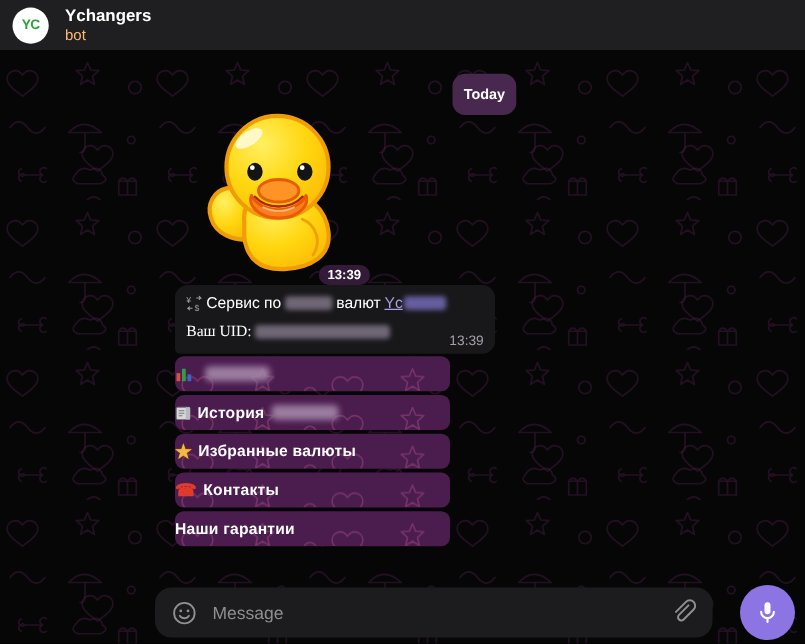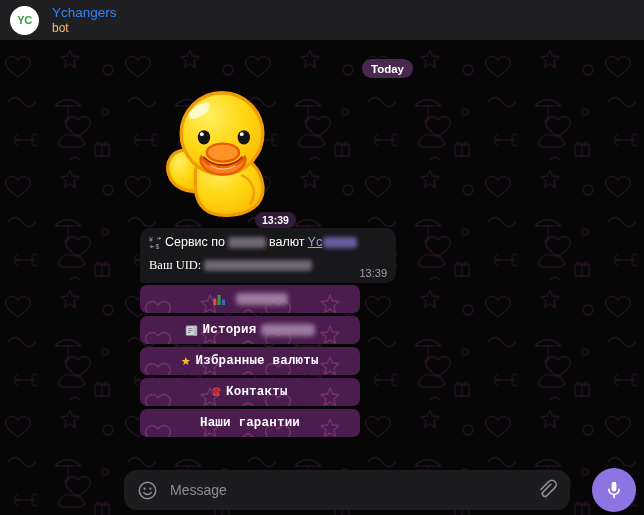--- a/index.html
+++ b/index.html
@@ -6,27 +6,27 @@
   #app{position:relative;width:644px;height:515px;background:#060607;overflow:hidden;
        font-family:"Liberation Sans",sans-serif;-webkit-font-smoothing:antialiased;}
 
   
   .header{position:absolute;left:0;top:0;width:644px;height:40px;background:#1f1f21;
           display:flex;align-items:center;padding-left:10px;box-sizing:border-box;z-index:6;}
   .avatar{width:29px;height:29px;border-radius:50%;background:#ffffff;display:flex;
           align-items:center;justify-content:center;flex:none;}
   .avatar span{color:#2fa23c;font-weight:bold;font-size:11px;letter-spacing:-0.5px;}
   .htext{margin-left:13px;display:flex;flex-direction:column;justify-content:center;}
-  .htitle{font-size:13.5px;font-weight:normal;color:#3b82f6;line-height:1.2;}
+  .htitle{font-size:13.5px;font-weight:bold;color:#ffffff;line-height:1.2;}
   .hsub{font-size:12px;color:#fdba74;line-height:1.2;}
 
   
   .chat-bg{position:absolute;left:0;top:40px;width:644px;height:475px;}
 
-  .date-badge{position:absolute;left:362px;top:59px;height:19px;padding:0 9px;
+  .date-badge{position:absolute;left:362px;top:59px;height:33px;padding:0 9px;
         background:#49284f;border-radius:10px;color:#fff;font-size:11.5px;font-weight:bold;
         display:flex;align-items:center;z-index:2;}
 
   .duck{position:absolute;left:146px;top:88px;width:133px;height:133px;z-index:1;}
 
   .stamp{position:absolute;background:rgba(58,30,64,0.88);border-radius:9px;color:#fff;
          font-size:10.5px;font-weight:bold;padding:2px 7px;z-index:2;}
   .stamp.sticker-time{left:255px;top:212px;}
 
   
@@ -40,23 +40,23 @@
   .blur{display:inline-block;height:11px;border-radius:3px;background:#79707f;
         filter:blur(2px);opacity:.9;}
   .blur.lav{background:#6f66ad;}
   .blur.pink{background:#a487a9;height:12px;border-radius:4px;filter:blur(2.5px);}
   .msg-time{position:absolute;right:9px;bottom:4px;font-size:11px;color:#a59fa9;}
 
   
   .keyboard{position:absolute;left:140px;top:285px;width:220px;display:flex;
             flex-direction:column;gap:3px;z-index:2;}
   .kb-btn{height:28px;border-radius:7px;background:#4b1c4e;position:relative;overflow:hidden;
-          display:flex;align-items:center;justify-content:center;gap:5px;border:none;
+          display:flex;align-items:center;gap:5px;border:none;
           color:#fff;font-size:12.5px;font-weight:bold;letter-spacing:.2px;cursor:pointer;
-          font-family:Liberation Mono, monospace;padding:0;}
+          font-family:Liberation Sans, sans-serif;padding:0;}
   .kb-pattern{position:absolute;inset:0;width:100%;height:100%;pointer-events:none;}
   .kb-btn > .kb-content{position:relative;z-index:1;display:flex;align-items:center;gap:5px;}
   .star-glyph{color:#f6b940;font-size:15px;line-height:1;text-shadow:0 0 1px #c98a00;}
   .phone-glyph{color:#e23b2e;font-size:14px;line-height:1;}
   .flag{position:relative;width:16px;height:11px;border-radius:1.5px;overflow:hidden;flex:none;
         background:repeating-linear-gradient(180deg,#c0392b 0 1.6px,#ffffff 1.6px 3.2px);}
   .flag::after{content:"";position:absolute;left:0;top:0;width:7px;height:5.5px;background:#2a3f8f;}
 
   
   .composer{position:absolute;left:124px;top:470px;width:446px;height:40px;background:#1c1c1e;

